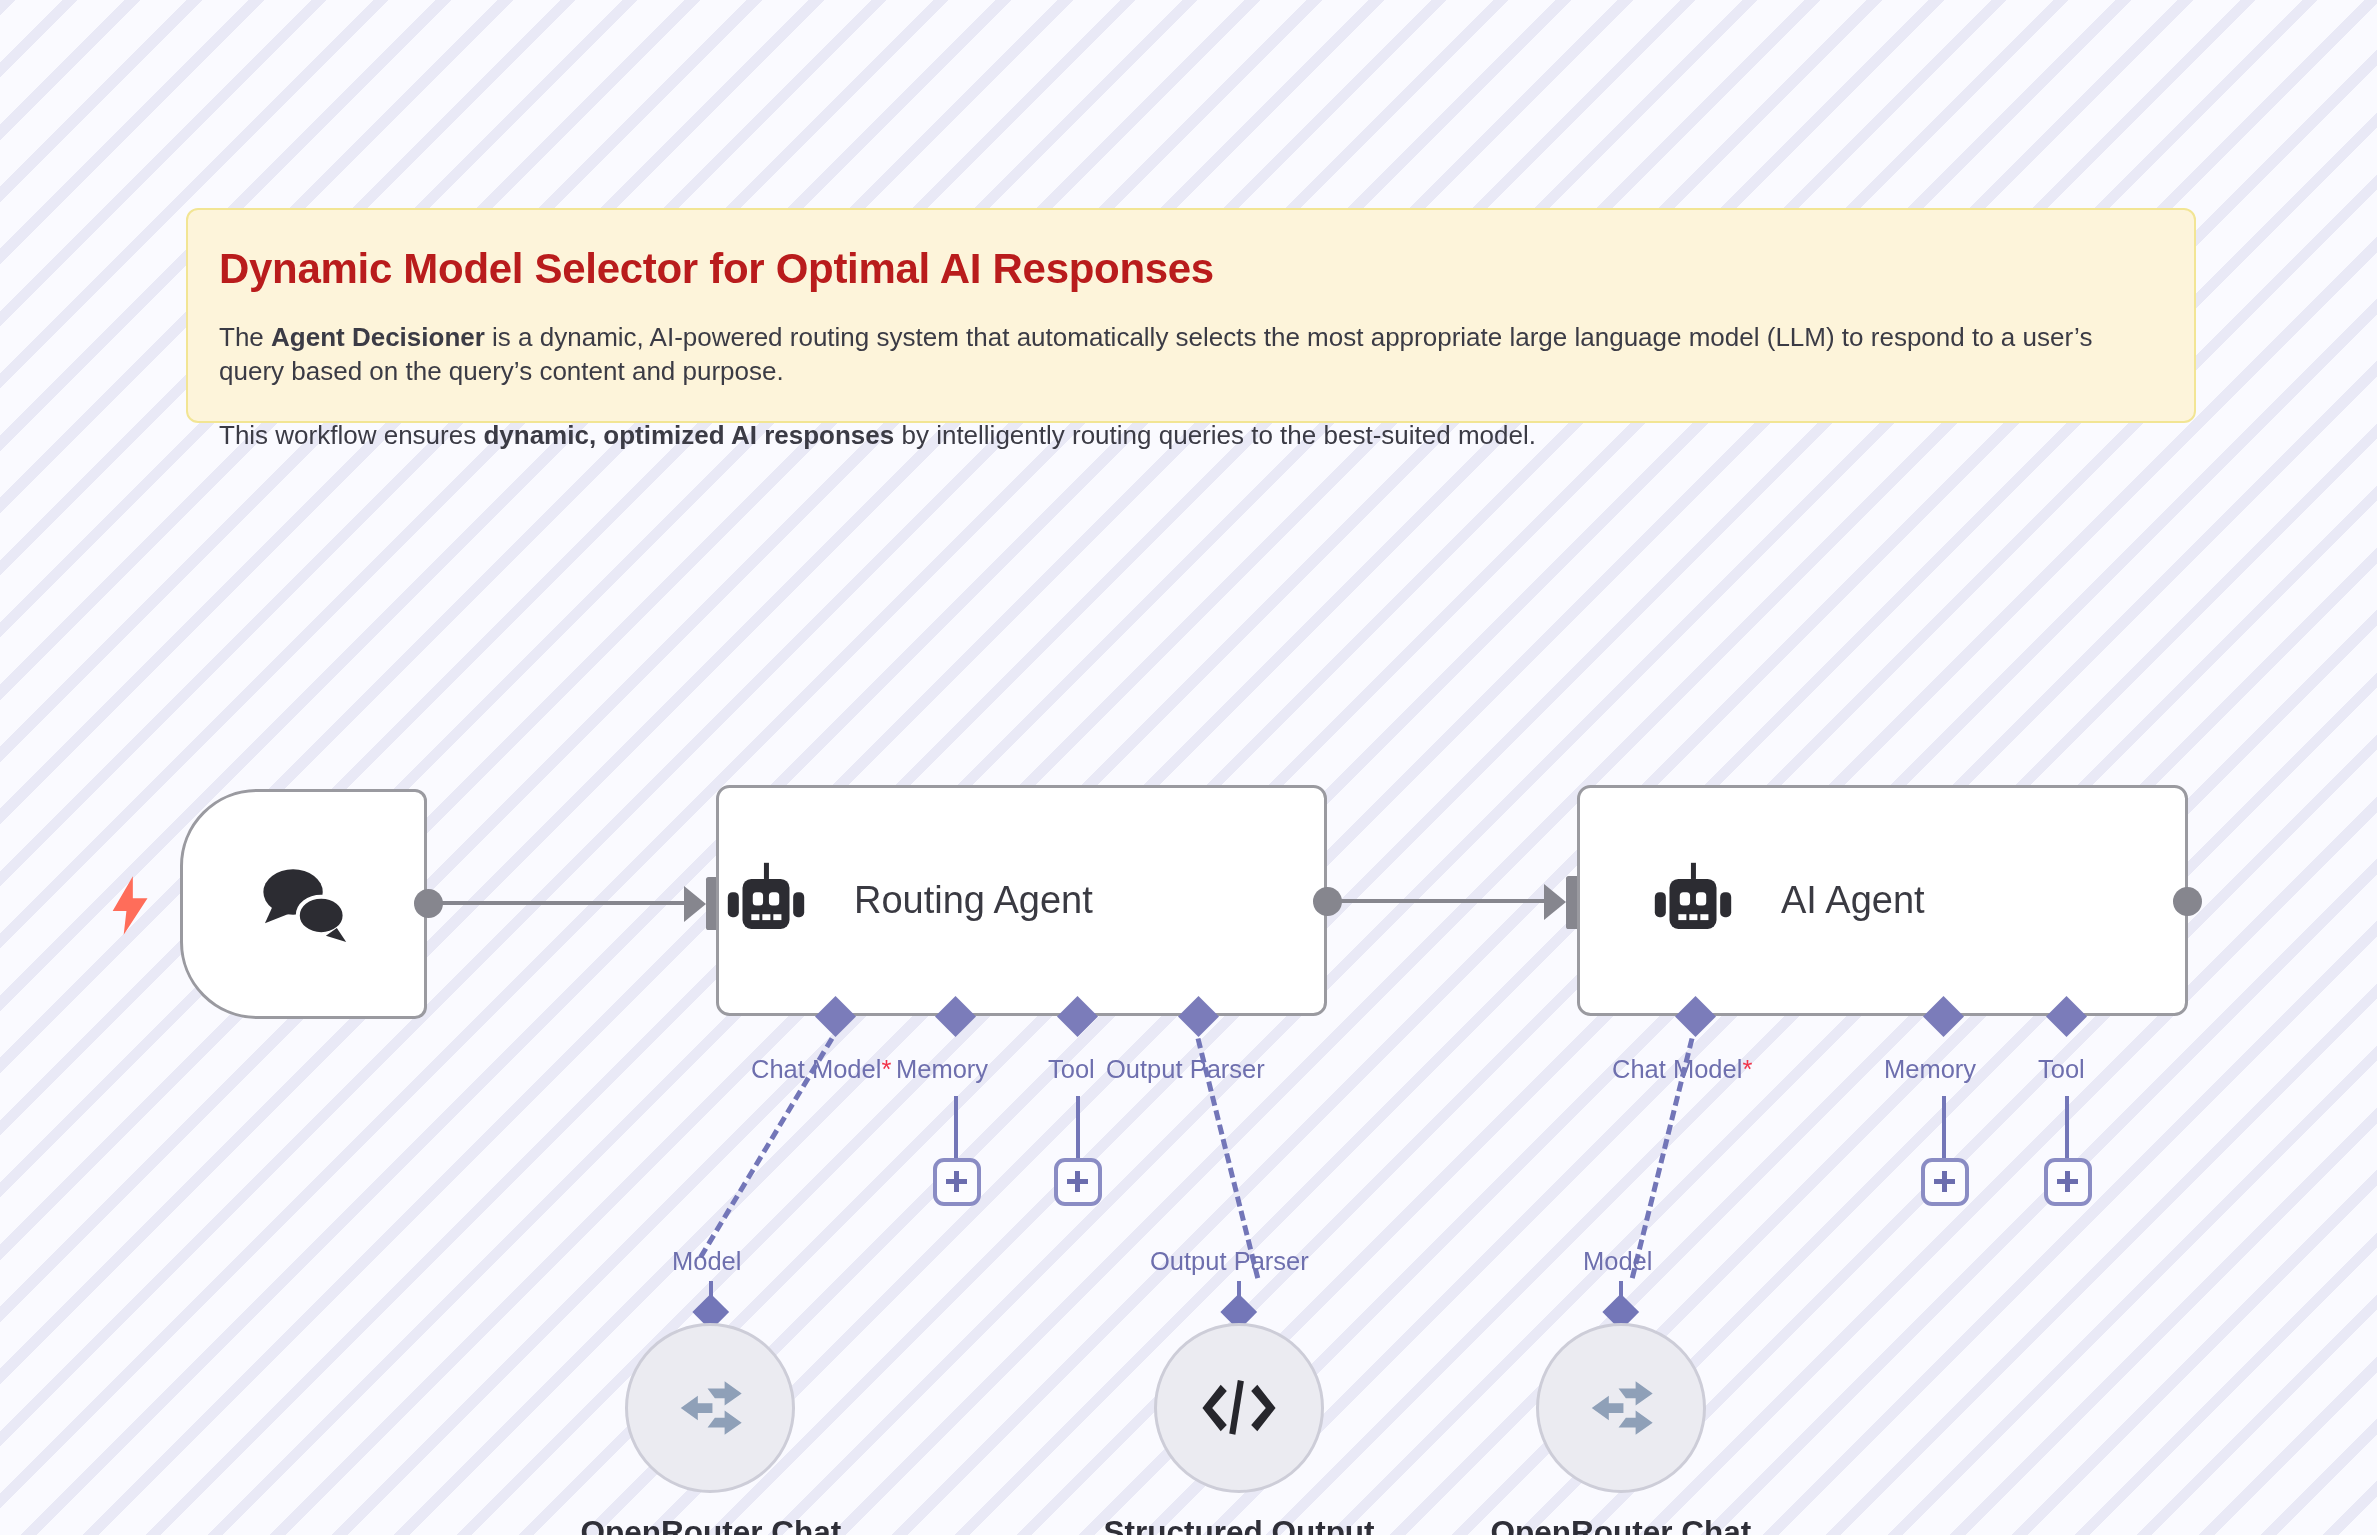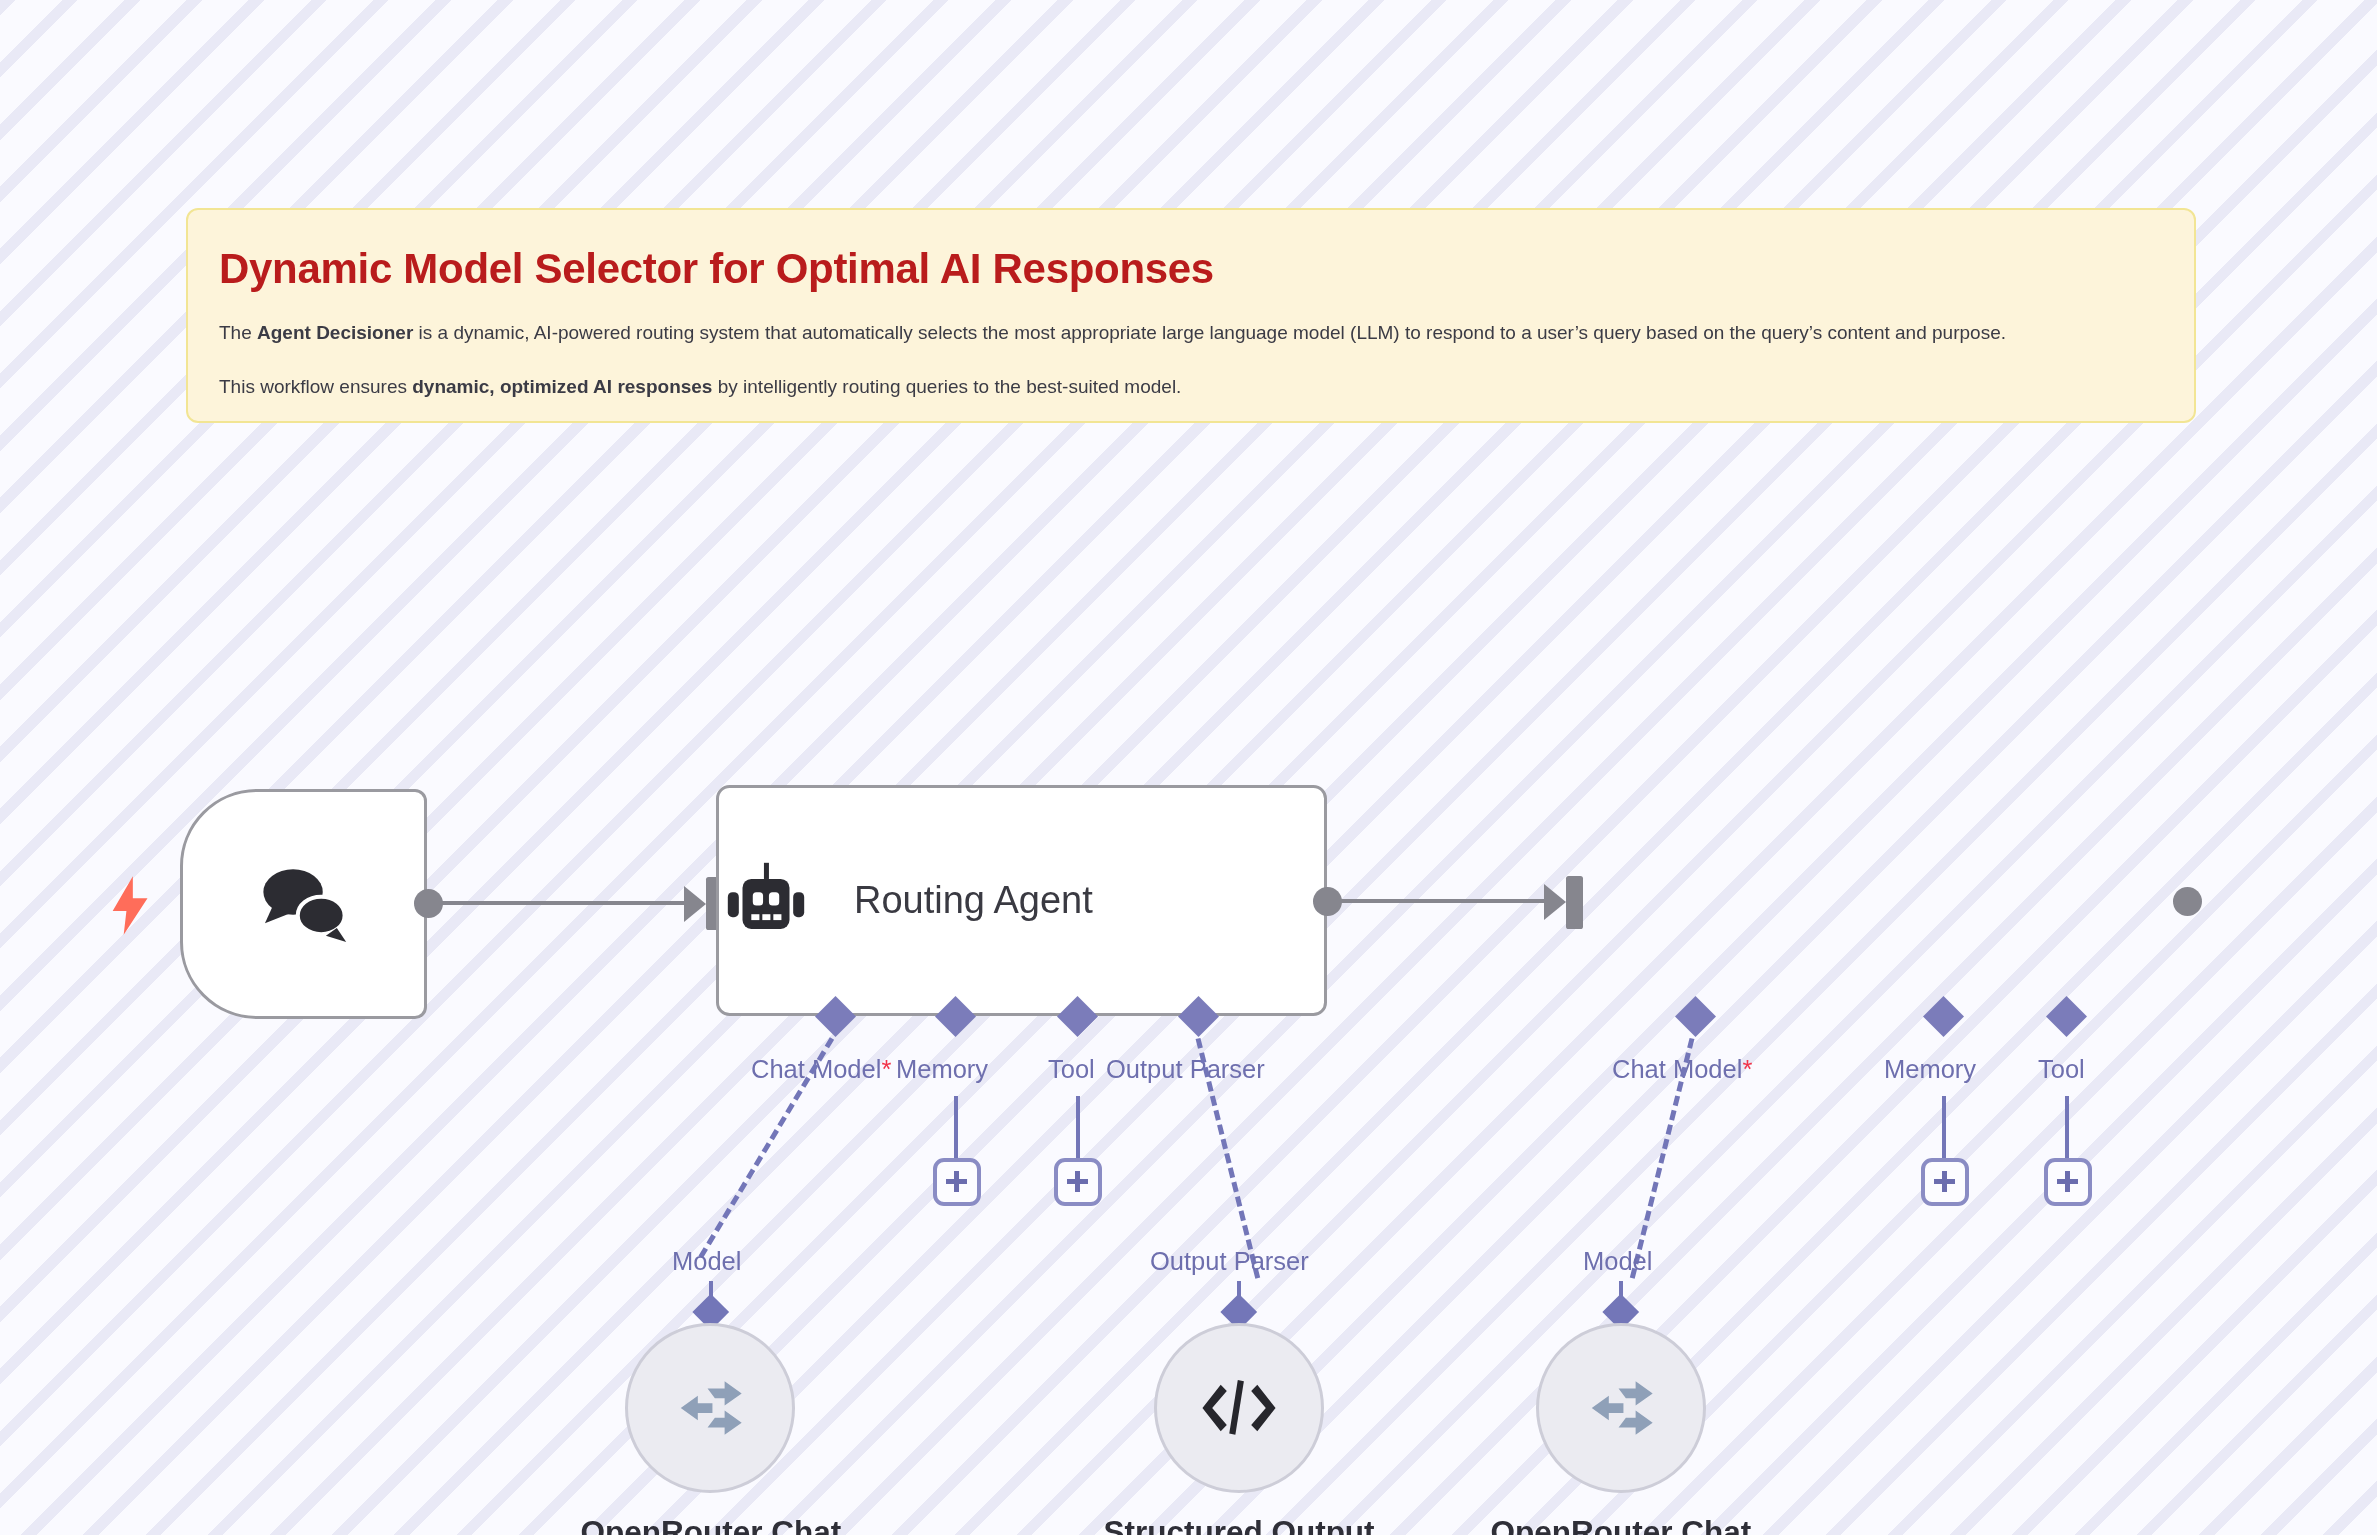--- a/index.html
+++ b/index.html
@@ -40,21 +40,21 @@
     padding: 37px 31px 0 31px;
   }
   #sticky-title {
     font-size: 42px;
     font-weight: bold;
     color: #b91c1c;
     letter-spacing: -0.3px;
     line-height: 1.05;
   }
   .sticky-para {
-    font-size: 19px;
+    font-size: 26px;
     color: #3b3b45;
     line-height: 1.32;
     margin-top: 29px;
     max-width: 1881px;
   }
   .sticky-para b { font-weight: bold; }
   #sticky-para-2 { }
 
   
   .node {
@@ -290,20 +290,34 @@
 
   <div class="stub" style="left:954px; top:1096px; height:77px;"></div>
   <div class="plus-btn" style="left:933px; top:1158px;"></div>
   <div class="stub" style="left:1076px; top:1096px; height:77px;"></div>
   <div class="plus-btn" style="left:1054px; top:1158px;"></div>
 
   <div class="dash-conn" style="left:832px; top:1036px; width:255px; transform: rotate(121deg);"></div>
 
   <div class="dash-conn" style="left:1198px; top:1036px; width:247px; transform: rotate(76deg);"></div>
 
+  <div class="node" id="node-ai-agent">
+    <svg class="agent-icon" viewBox="0 0 64 64">
+      <rect x="30.6" y="6" width="3.4" height="11" fill="#2c2c32"></rect>
+      <rect x="16" y="17" width="32" height="34" rx="6" fill="#2c2c32"></rect>
+      <rect x="6" y="26" width="7.5" height="17" rx="3.2" fill="#2c2c32"></rect>
+      <rect x="50.5" y="26" width="7.5" height="17" rx="3.2" fill="#2c2c32"></rect>
+      <rect x="23" y="26" width="7" height="9" rx="2.4" fill="#ffffff"></rect>
+      <rect x="34" y="26" width="7" height="9" rx="2.4" fill="#ffffff"></rect>
+      <rect x="22" y="41" width="5.5" height="4" fill="#ffffff"></rect>
+      <rect x="29.5" y="41" width="5.5" height="4" fill="#ffffff"></rect>
+      <rect x="37" y="41" width="5.5" height="4" fill="#ffffff"></rect>
+    </svg>
+    <div class="agent-title">AI Agent</div>
+  </div>
   <div class="out-dot" style="left:2173px; top:887px;"></div>
 
   <div class="diamond" style="left:1681px; top:1002px;"></div>
   <div class="diamond" style="left:1929px; top:1002px;"></div>
   <div class="diamond" style="left:2052px; top:1002px;"></div>
 
   <div class="port-label" style="left:1612px; top:1055px;">
     <span>Chat Model</span><span class="req-star">*</span>
   </div>
   <div class="port-label" style="left:1884px; top:1055px;">Memory</div>

